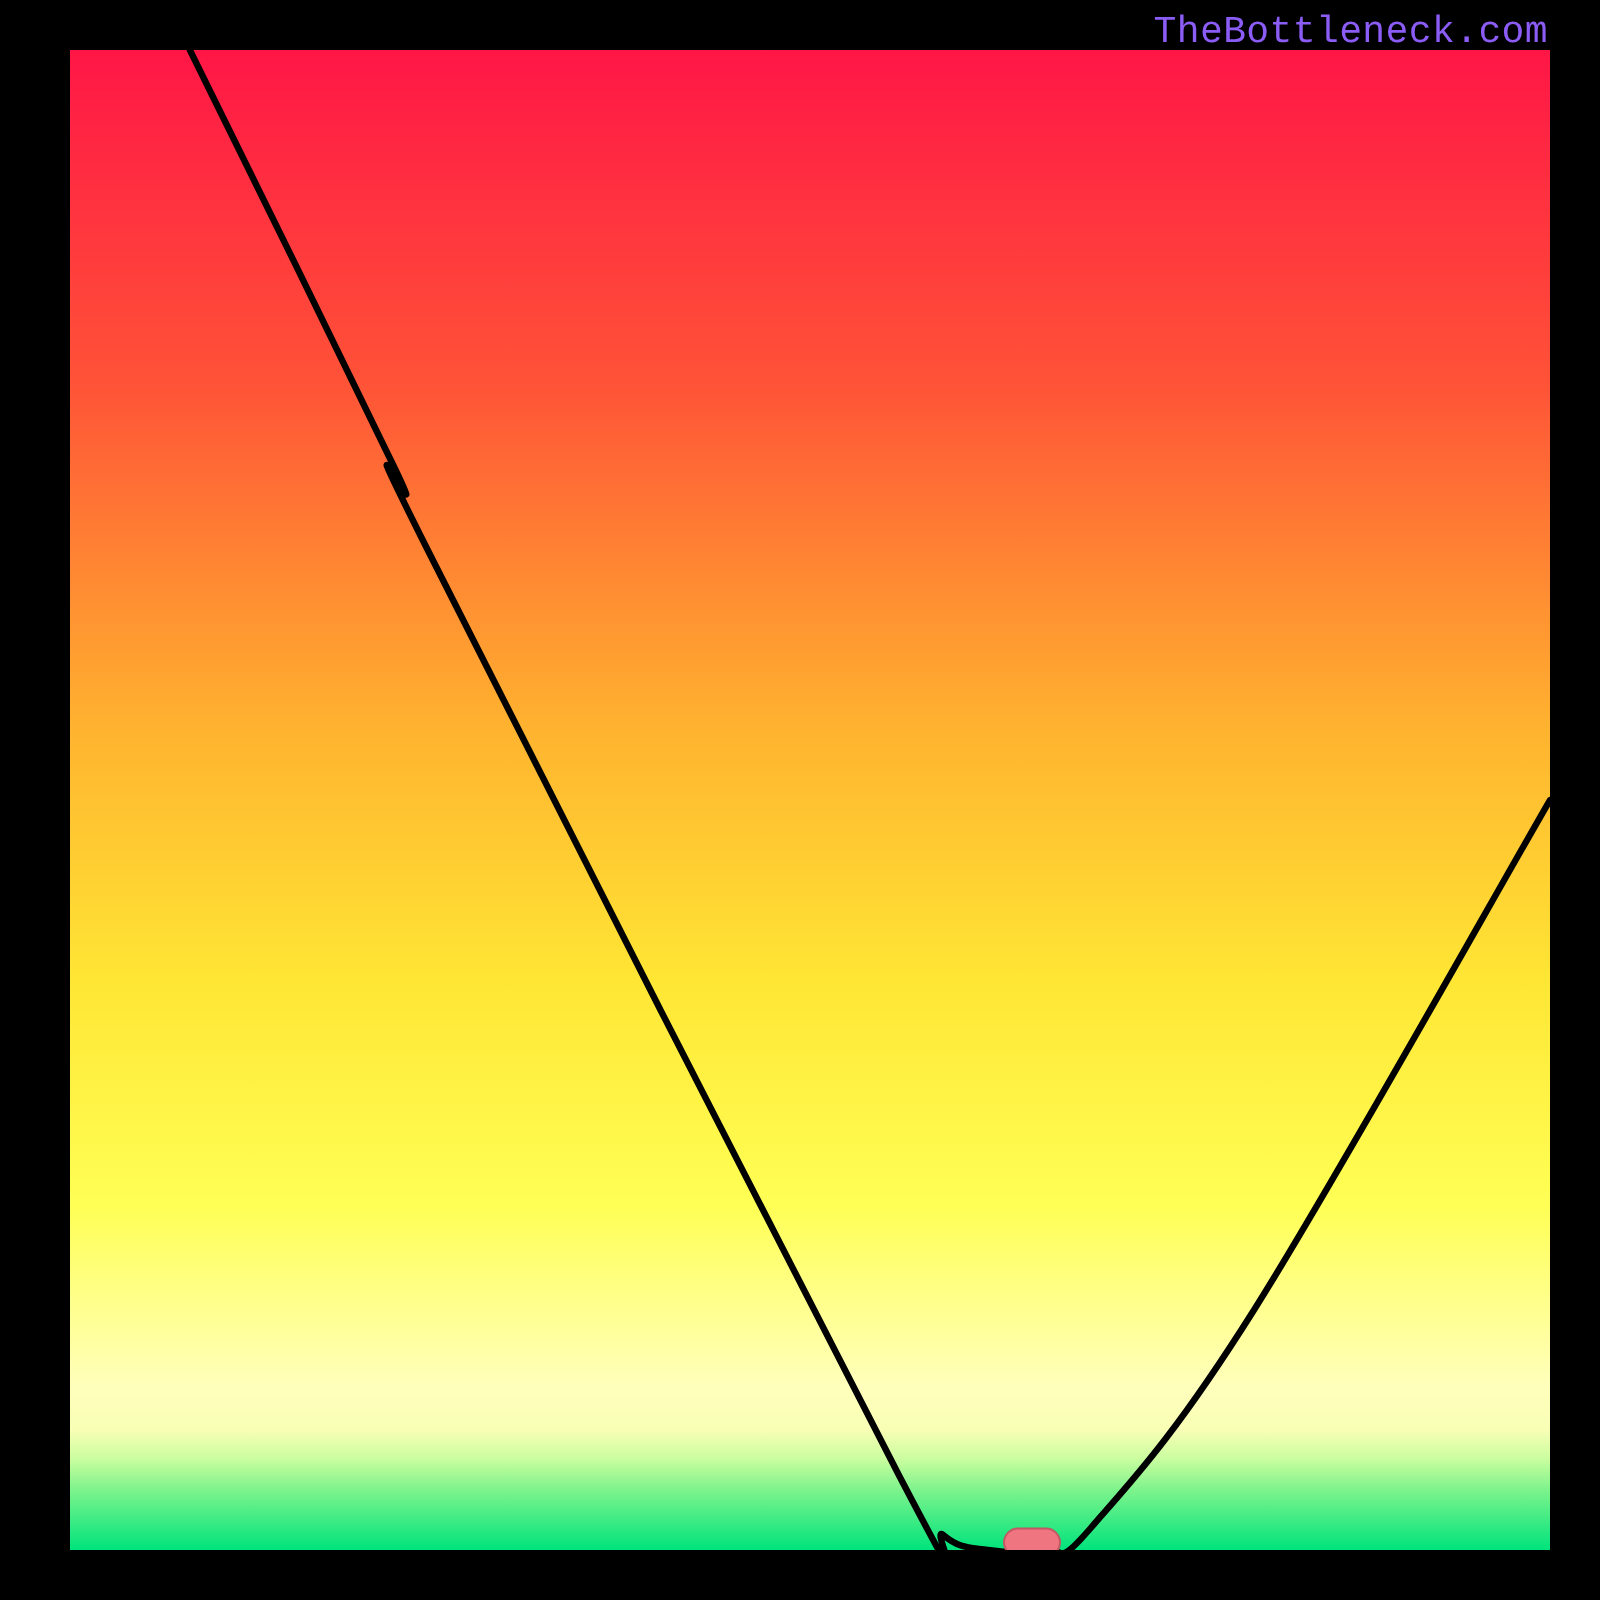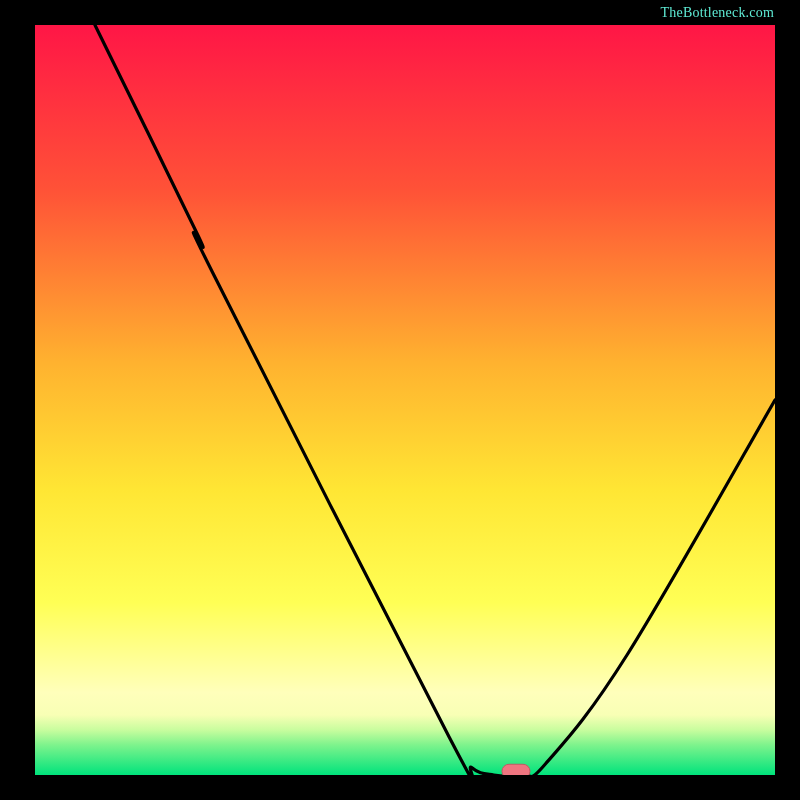--- a/index.html
+++ b/index.html
@@ -21,24 +21,24 @@
     left: 35px;
     top: 25px;
     width: 740px;
     height: 750px;
     overflow: hidden;
   }
   .watermark {
     position: absolute;
     top: 5px;
     right: 26px;
-    font-family: Liberation Serif, serif;
-    font-size: 14px;
+    font-family: Liberation Mono, monospace;
+    font-size: 19px;
     font-weight: 400;
-    color: #5eead4;
+    color: #8b5cf6;
     letter-spacing: 0.2px;
     z-index: 10;
   }
 </style>
 </head>
 <body>
 
 <div class="frame">
 
   <div class="watermark">TheBottleneck.com</div>

